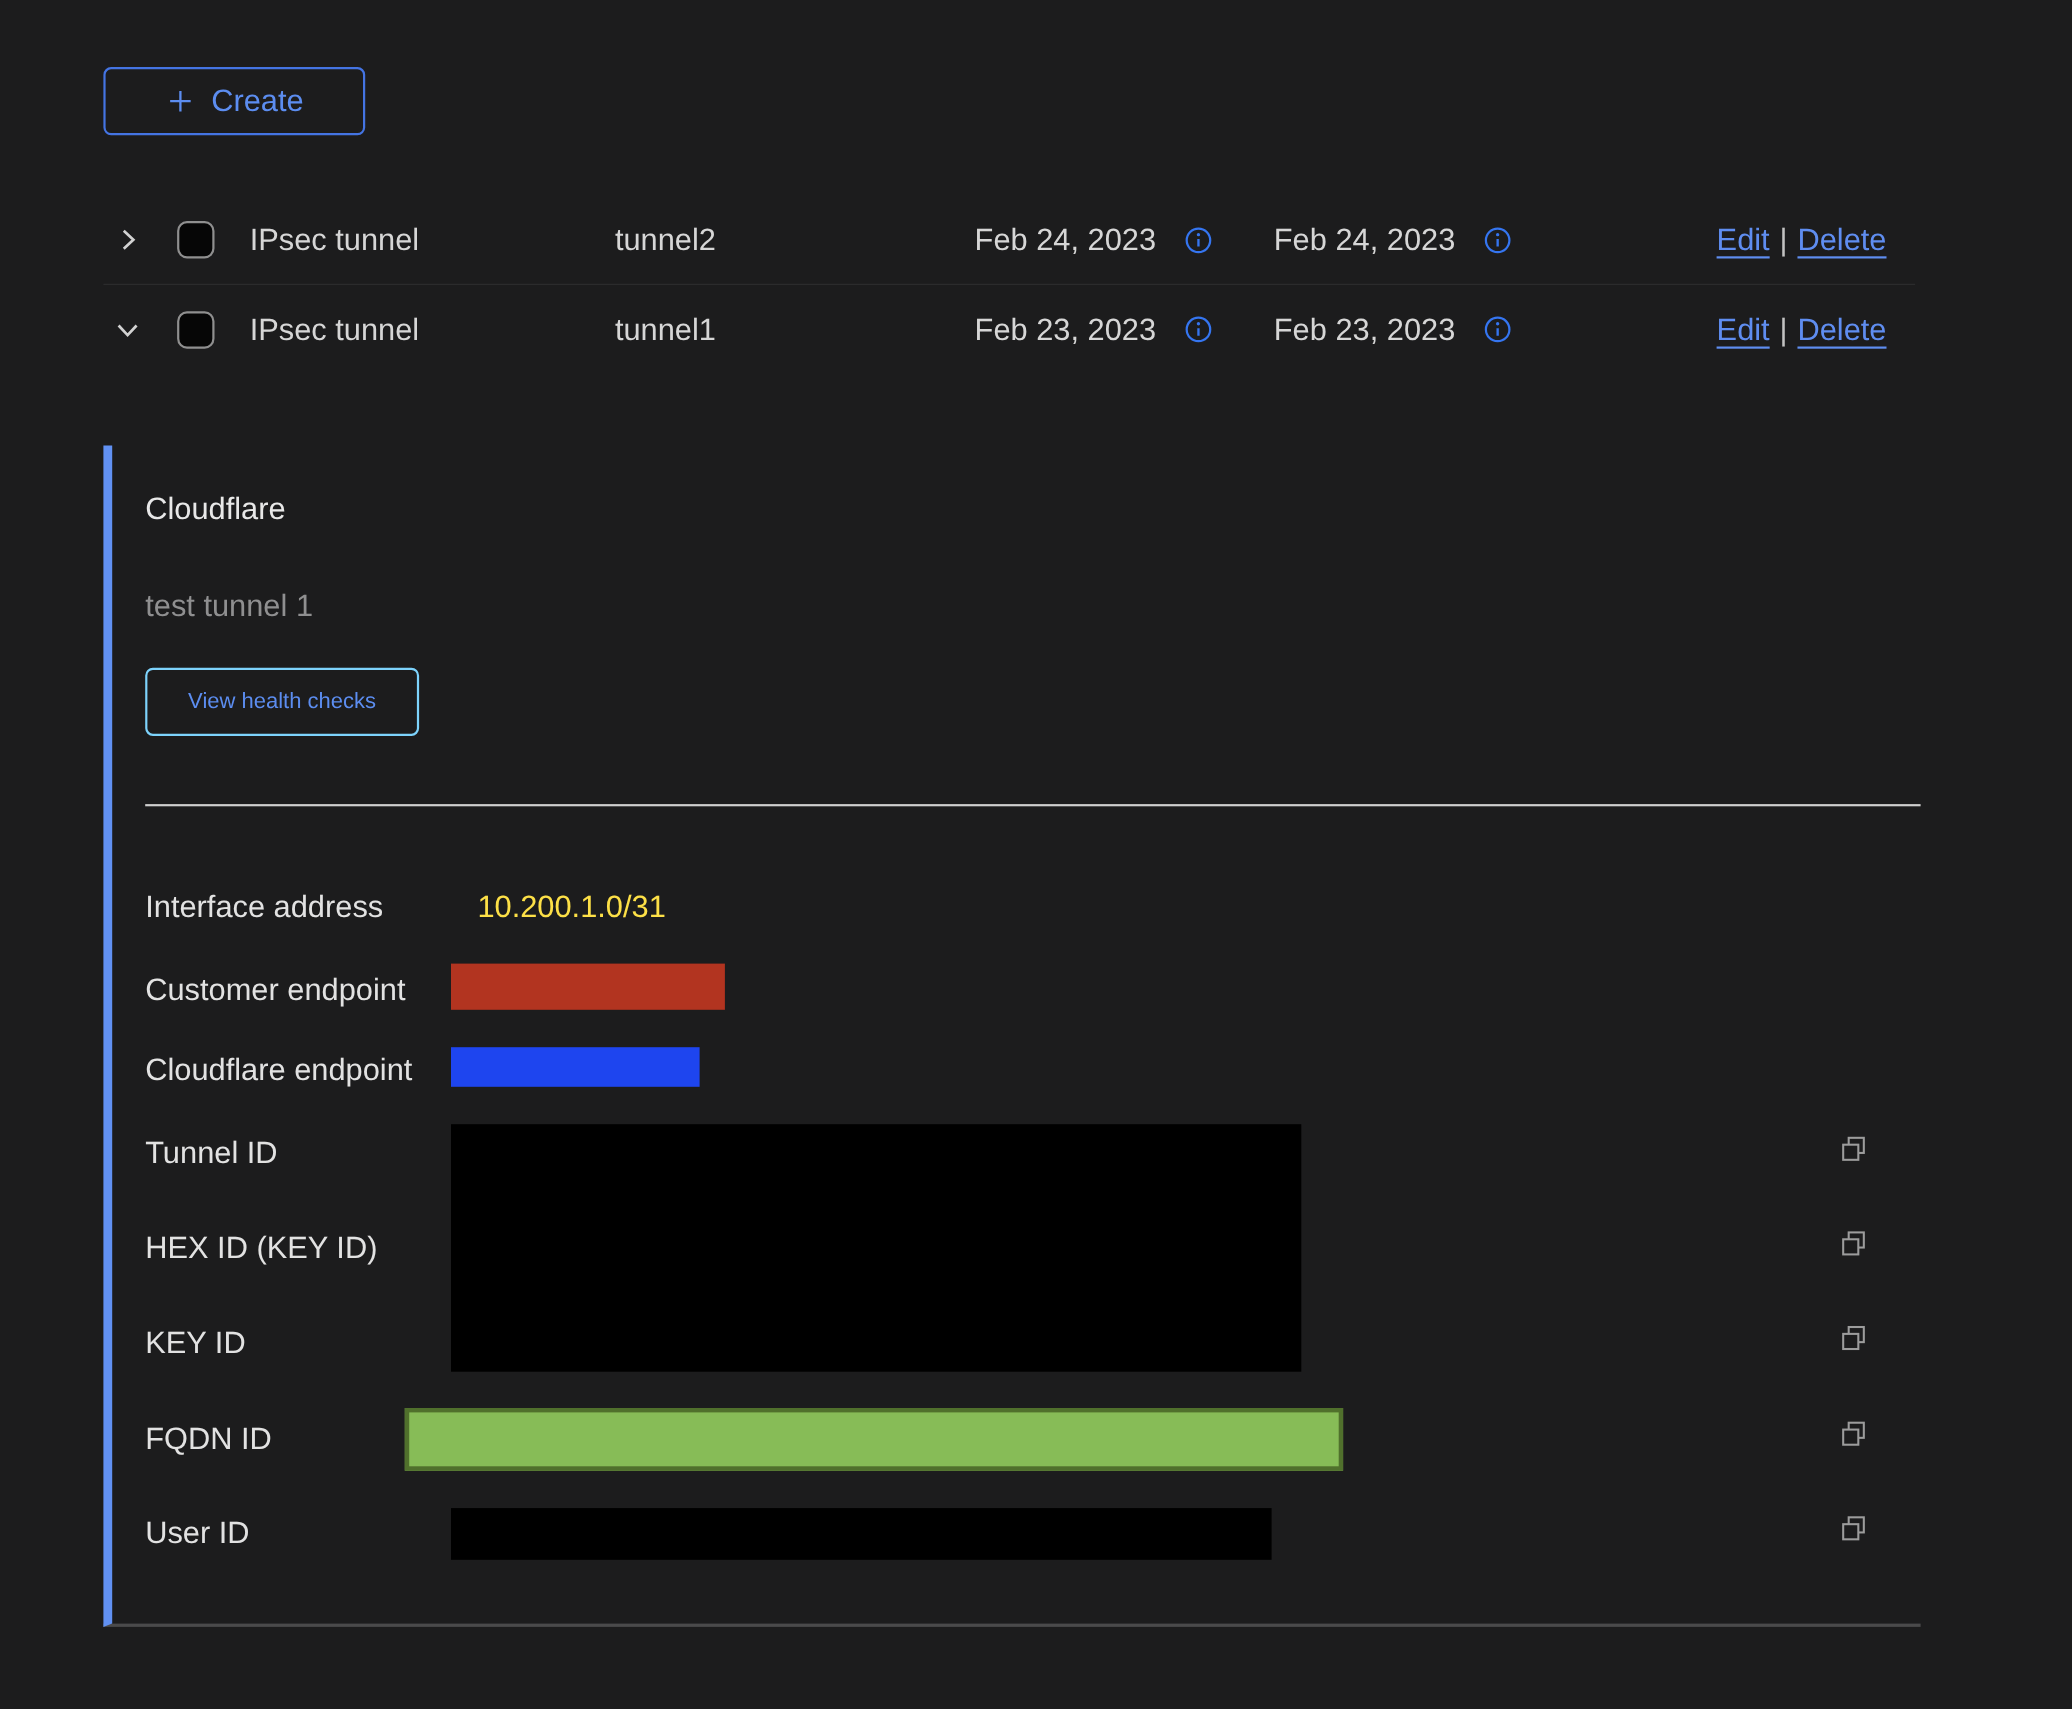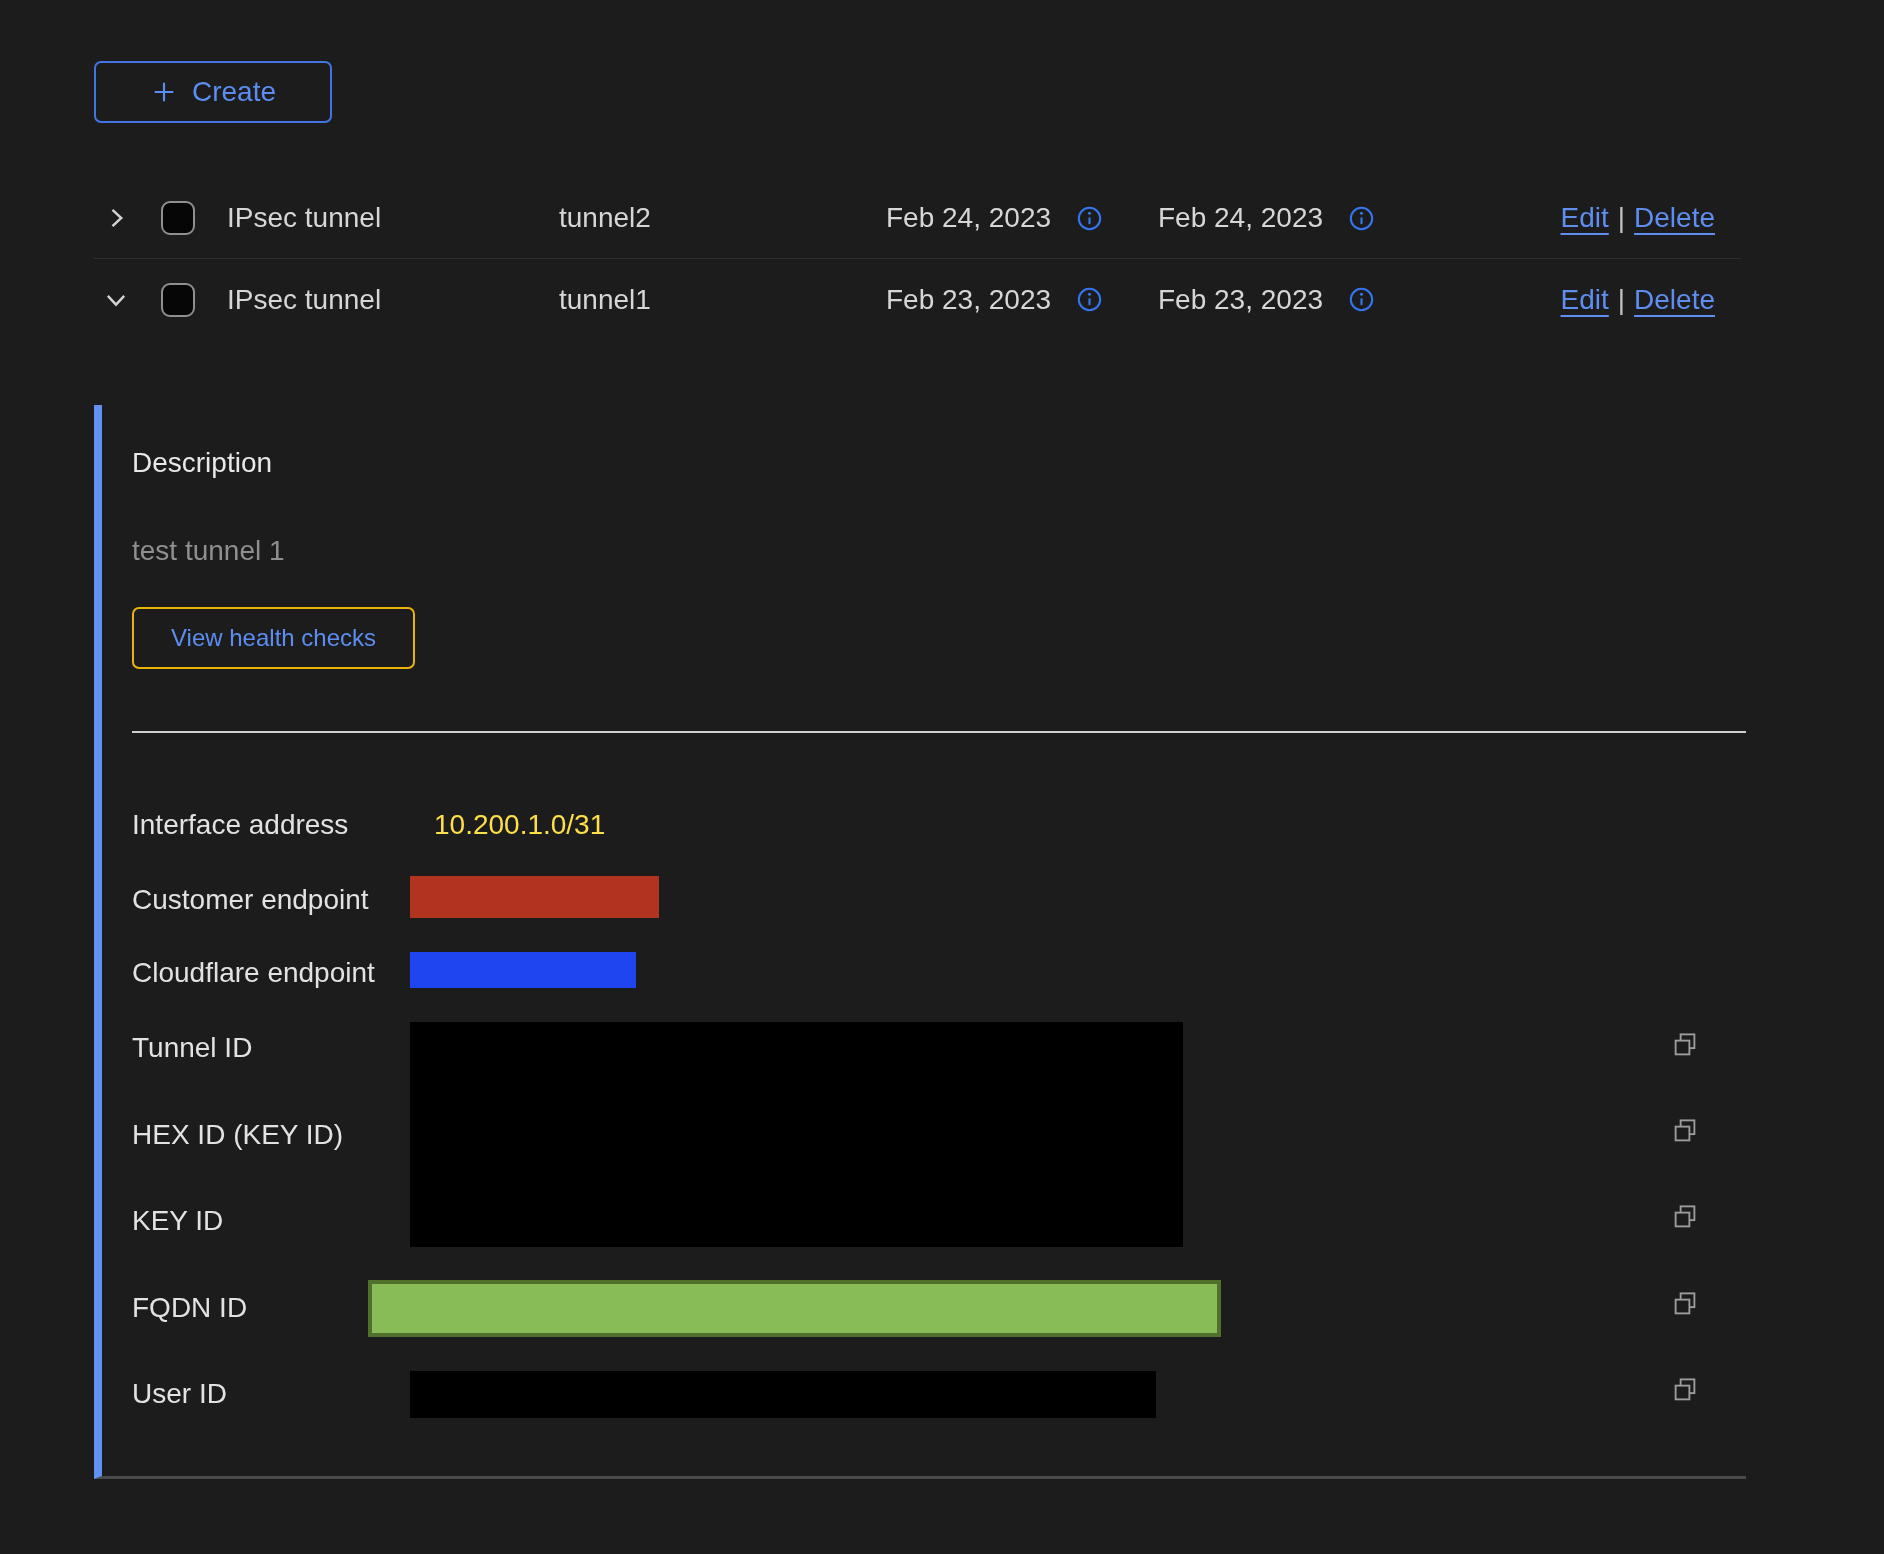--- a/index.html
+++ b/index.html
@@ -70,22 +70,22 @@
     border-bottom: 3px solid #4a4a4b;
     padding-left: 30px;
   }
   .detail-desc-label { margin-top: 42px; color: #e8e8e8; font-size: 28px; }
   .detail-desc-value { margin-top: 56px; color: #8f8f90; font-size: 28px; }
   .health-btn {
     margin-top: 40px;
     height: 62px; padding: 0 37px;
     display: inline-flex; align-items: center;
     background: transparent;
-    border: 2px solid #eab308; border-radius: 7px;
-    color: #5c8df0; font-size: 24px; font-family: "Liberation Sans", sans-serif;
+    border: 2px solid #7dd3fc; border-radius: 7px;
+    color: #5c8df0; font-size: 20px; font-family: "Liberation Sans", sans-serif;
     cursor: pointer;
   }
 
   .fields {
     position: relative;
     margin-top: 62px;
     border-top: 2px solid #cfcfcf;
     height: 753px; width: 1614px;
   }
   .f-label { position: absolute; left: 0; white-space: nowrap; color: #e2e2e2; font-size: 28px; text-align: right; }
@@ -185,21 +185,21 @@
     </span>
     <span class="cell c-actions">
       <span class="link">Edit</span>
       <span class="action-sep">|</span>
       <span class="link">Delete</span>
     </span>
   </div>
 </div>
 
 <div class="detail-panel">
-  <div class="detail-desc-label">Description</div>
+  <div class="detail-desc-label">Cloudflare</div>
   <div class="detail-desc-value">test tunnel 1</div>
   <button class="health-btn">View health checks</button>
 
   <div class="fields">
 
     <span class="f-label" style="top:76px">Interface address</span>
     <span class="f-value" style="left:302px; top:76px">10.200.1.0/31</span>
 
     <span class="f-label" style="top:151px">Customer endpoint</span>
     <span class="redacted r-red"></span>

